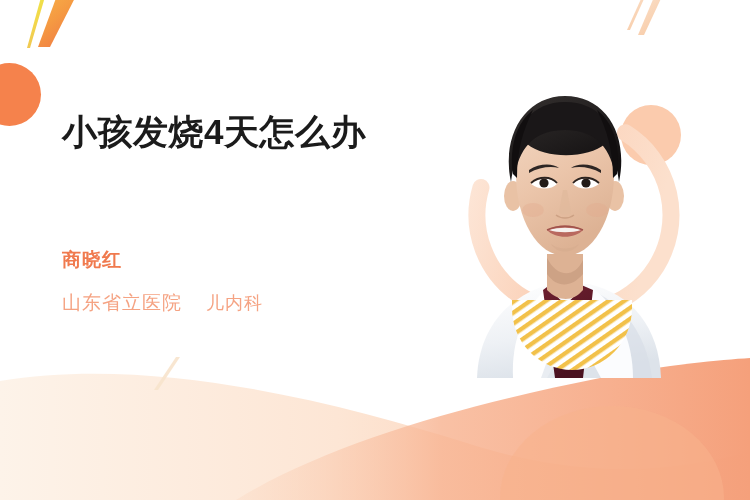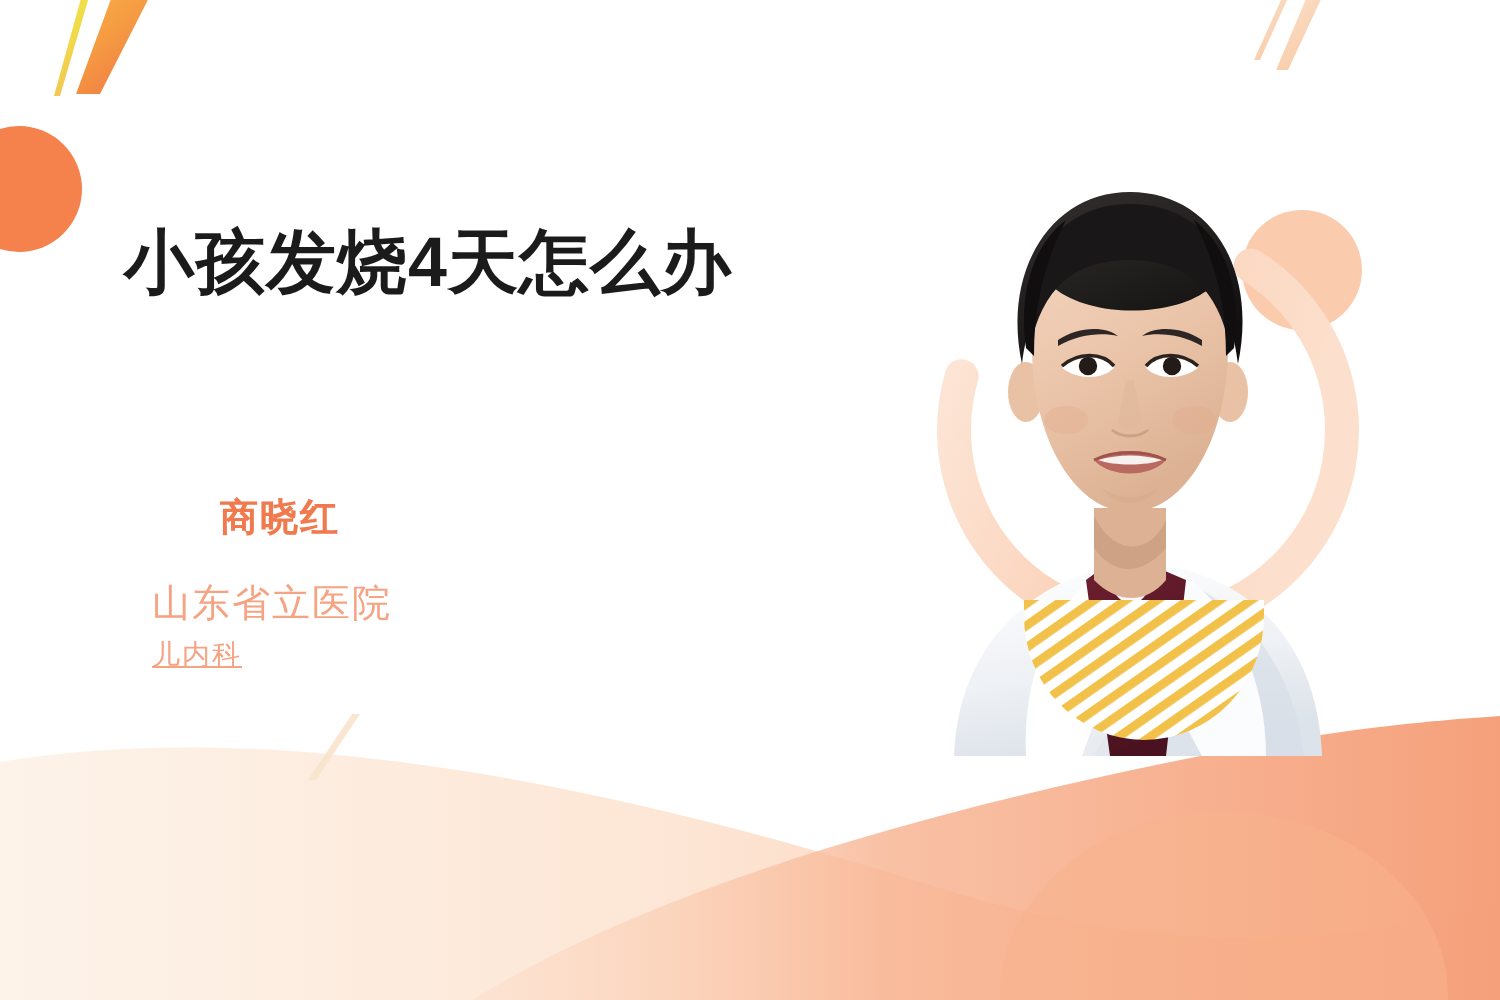--- a/index.html
+++ b/index.html
@@ -111,49 +111,46 @@
     width: 400px;
   }
   .meta-row {
     display: flex;
     align-items: baseline;
     white-space: nowrap;
     line-height: 1.5;
   }
   .meta-row + .meta-row {
     margin-top: 14px;
-    flex-direction: column;
   }
   .doc-name {
     font-size: 19px;
     font-weight: 700;
     color: #f07a4e;
     letter-spacing: 1px;
-    margin-left: 48px;
   }
   .doc-title {
     font-size: 19px;
     font-weight: 400;
     color: #f59873;
     letter-spacing: 1px;
     margin-left: 14px;
   }
   .hospital {
     font-size: 19px;
     font-weight: 400;
     color: #f5a383;
     letter-spacing: 1px;
   }
   .department {
-    font-size: 14px;
+    font-size: 18px;
     font-weight: 400;
     color: #f5a383;
     letter-spacing: 1px;
-    margin-left: 14px;
-    text-decoration: underline;
+    margin-left: 24px;
   }
 </style>
 </head>
 <body>
 
 <div class="card">
 
   <div class="bg-layer">
     <svg class="bg-svg" viewBox="0 0 750 500" xmlns="http://www.w3.org/2000/svg">
       <defs>

